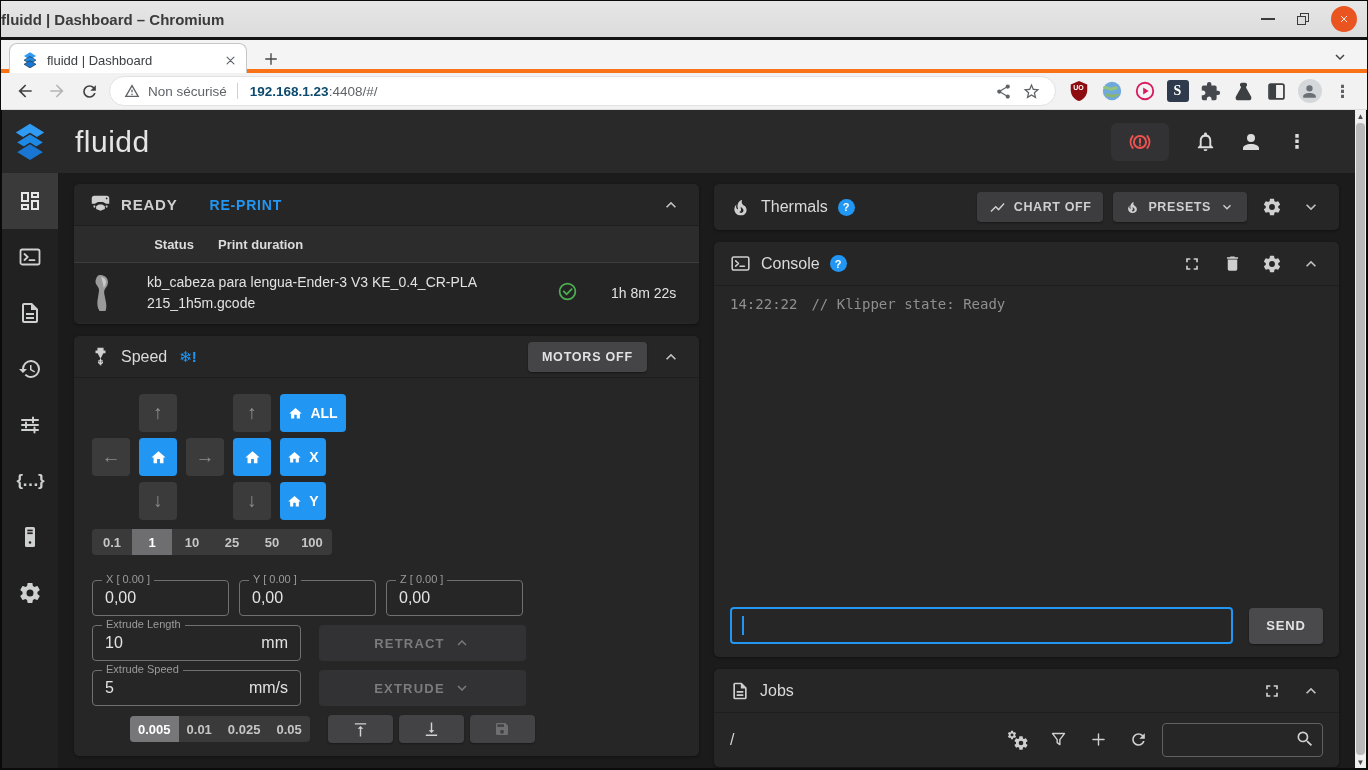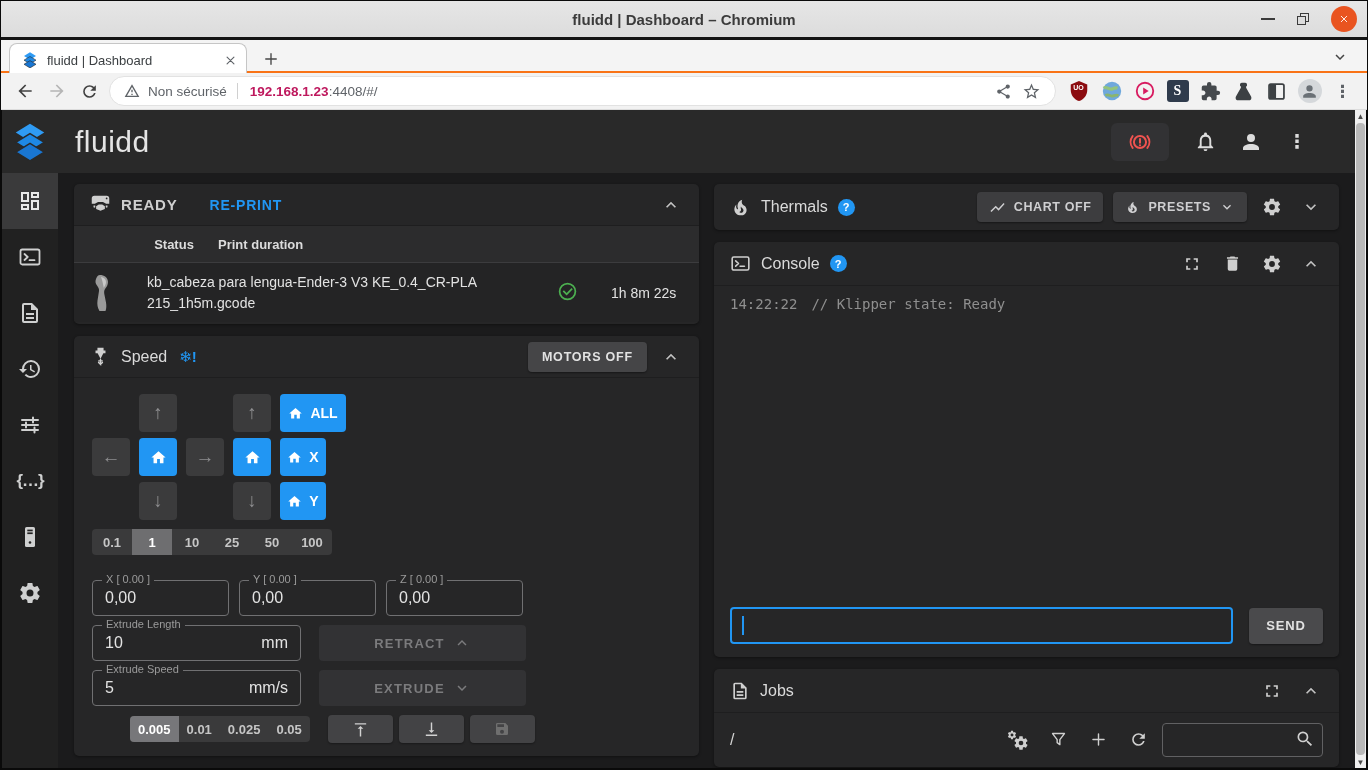--- a/index.html
+++ b/index.html
@@ -3,50 +3,50 @@
 <meta charset="utf-8">
 <style>
   * { margin:0; padding:0; box-sizing:border-box; }
   html,body { width:1368px; height:770px; background:#000; font-family:"Liberation Sans","DejaVu Sans",sans-serif; }
   .screen { position:relative; width:1368px; height:770px; background:#0a0a0a; overflow:hidden; }
   .ico { display:inline-flex; align-items:center; justify-content:center; }
   .ico svg { display:block; }
 
   
   .titlebar { position:absolute; left:1px; right:1px; top:1px; height:36px;
-    background:linear-gradient(#e6e6e6,#dcdcdc); display:flex; align-items:center; justify-content:center; }
+    background:linear-gradient(#e6e6e6,#dcdcdc); display:flex; align-items:center; }
   .titlebar .wtitle { font-size:15px; font-weight:bold; color:#3b3b3b; }
   .win-controls { position:absolute; right:10px; top:0; height:36px; display:flex; align-items:center; gap:22px; }
   .btn-min { width:14px; height:2px; background:#3b3b3b; }
   .btn-restore { position:relative; width:12px; height:12px; }
   .btn-restore i { position:absolute; width:9px; height:9px; border:1.5px solid #3b3b3b; background:transparent; display:block;}
   .btn-restore i.b { left:0; bottom:0; background:#dcdcdc; }
   .btn-restore i.f { right:0; top:0; }
   .btn-close { width:26px; height:26px; border-radius:50%; background:#e95420; color:#fff; display:flex; align-items:center; justify-content:center; }
 
   
   .tabstrip { position:absolute; left:1px; right:1px; top:37px; height:36px; background:#f4f4f4;
-    border-top:3px solid #141414; border-bottom:2px solid #f97316; }
+    border-top:3px solid #141414; border-bottom:4px solid #f97316; }
   .tab { position:absolute; left:8px; top:3px; width:238px; height:33px; background:#fff;
     border:1px solid #c6c6c6; border-bottom:none; border-radius:8px 8px 0 0; display:flex; align-items:center; padding:0 8px 0 12px; }
   .tab .title { flex:1; font-size:13px; color:#3c4043; white-space:nowrap; overflow:hidden; margin-left:9px; }
   .tab-close { color:#5f6368; }
   .newtab { position:absolute; left:256px; top:5px; width:28px; height:28px; border-radius:50%; color:#454545; display:flex; align-items:center; justify-content:center; }
   .tab-chev { position:absolute; right:18px; top:8px; color:#454545; }
 
   
   .toolbar { position:absolute; left:1px; right:1px; top:73px; height:37px; background:#f2f2f2;
     display:flex; align-items:center; padding:0 8px; border-bottom:1px solid #dcdcdc;justify-content:center;}
   .nav-ic { width:30px; height:30px; display:flex; align-items:center; justify-content:center; color:#414141; flex:0 0 auto; margin:0 1px;}
   .nav-ic.disabled { color:#b5b5b5; }
   .omnibox { flex:1; height:30px; background:#fff; border:1px solid #e2e2e2; border-radius:16px;
     display:flex; align-items:center; margin:0 6px 0 4px; padding:0 10px 0 14px; }
   .omnibox .sec { font-size:13.5px; color:#5f6368; margin:0 10px 0 8px; }
   .omnibox .vsep { width:1px; height:16px; background:#d0d0d0; margin-right:12px; }
-  .omnibox .host { font-size:13.5px; color:#be185d; font-weight:bold; }
+  .omnibox .host { font-size:13.5px; color:#0c4a6e; font-weight:bold; }
   .omnibox .path { font-size:13.5px; color:#5f6368; }
   .omnibox .spacer { flex:1; }
   .omni-ic { width:28px; height:28px; display:flex; align-items:center; justify-content:center; color:#5f6368; }
   .ext-ic { width:30px; height:30px; display:flex; align-items:center; justify-content:center; margin:0 1.5px; flex:0 0 auto; position:relative;}
   .shield { color:#8c0c10; position:relative;}
   .shield .badge { position:absolute; top:8px; left:0; right:0; text-align:center; font-size:7px; font-weight:bold; color:#fff; }
   .sbadge { width:22px; height:22px; background:#2f3b4c; color:#fff; font-weight:bold; font-size:14px;
     display:flex; align-items:center; justify-content:center; border-radius:3px; font-family:"Liberation Serif",serif;}
   .avatar-c { width:24px; height:24px; border-radius:50%; background:#d5d8db; color:#6a7076; display:flex; align-items:center; justify-content:center; overflow:hidden;}
   .menu-dots { color:#5f6368; font-size:17px; letter-spacing:0; font-weight:bold; }

